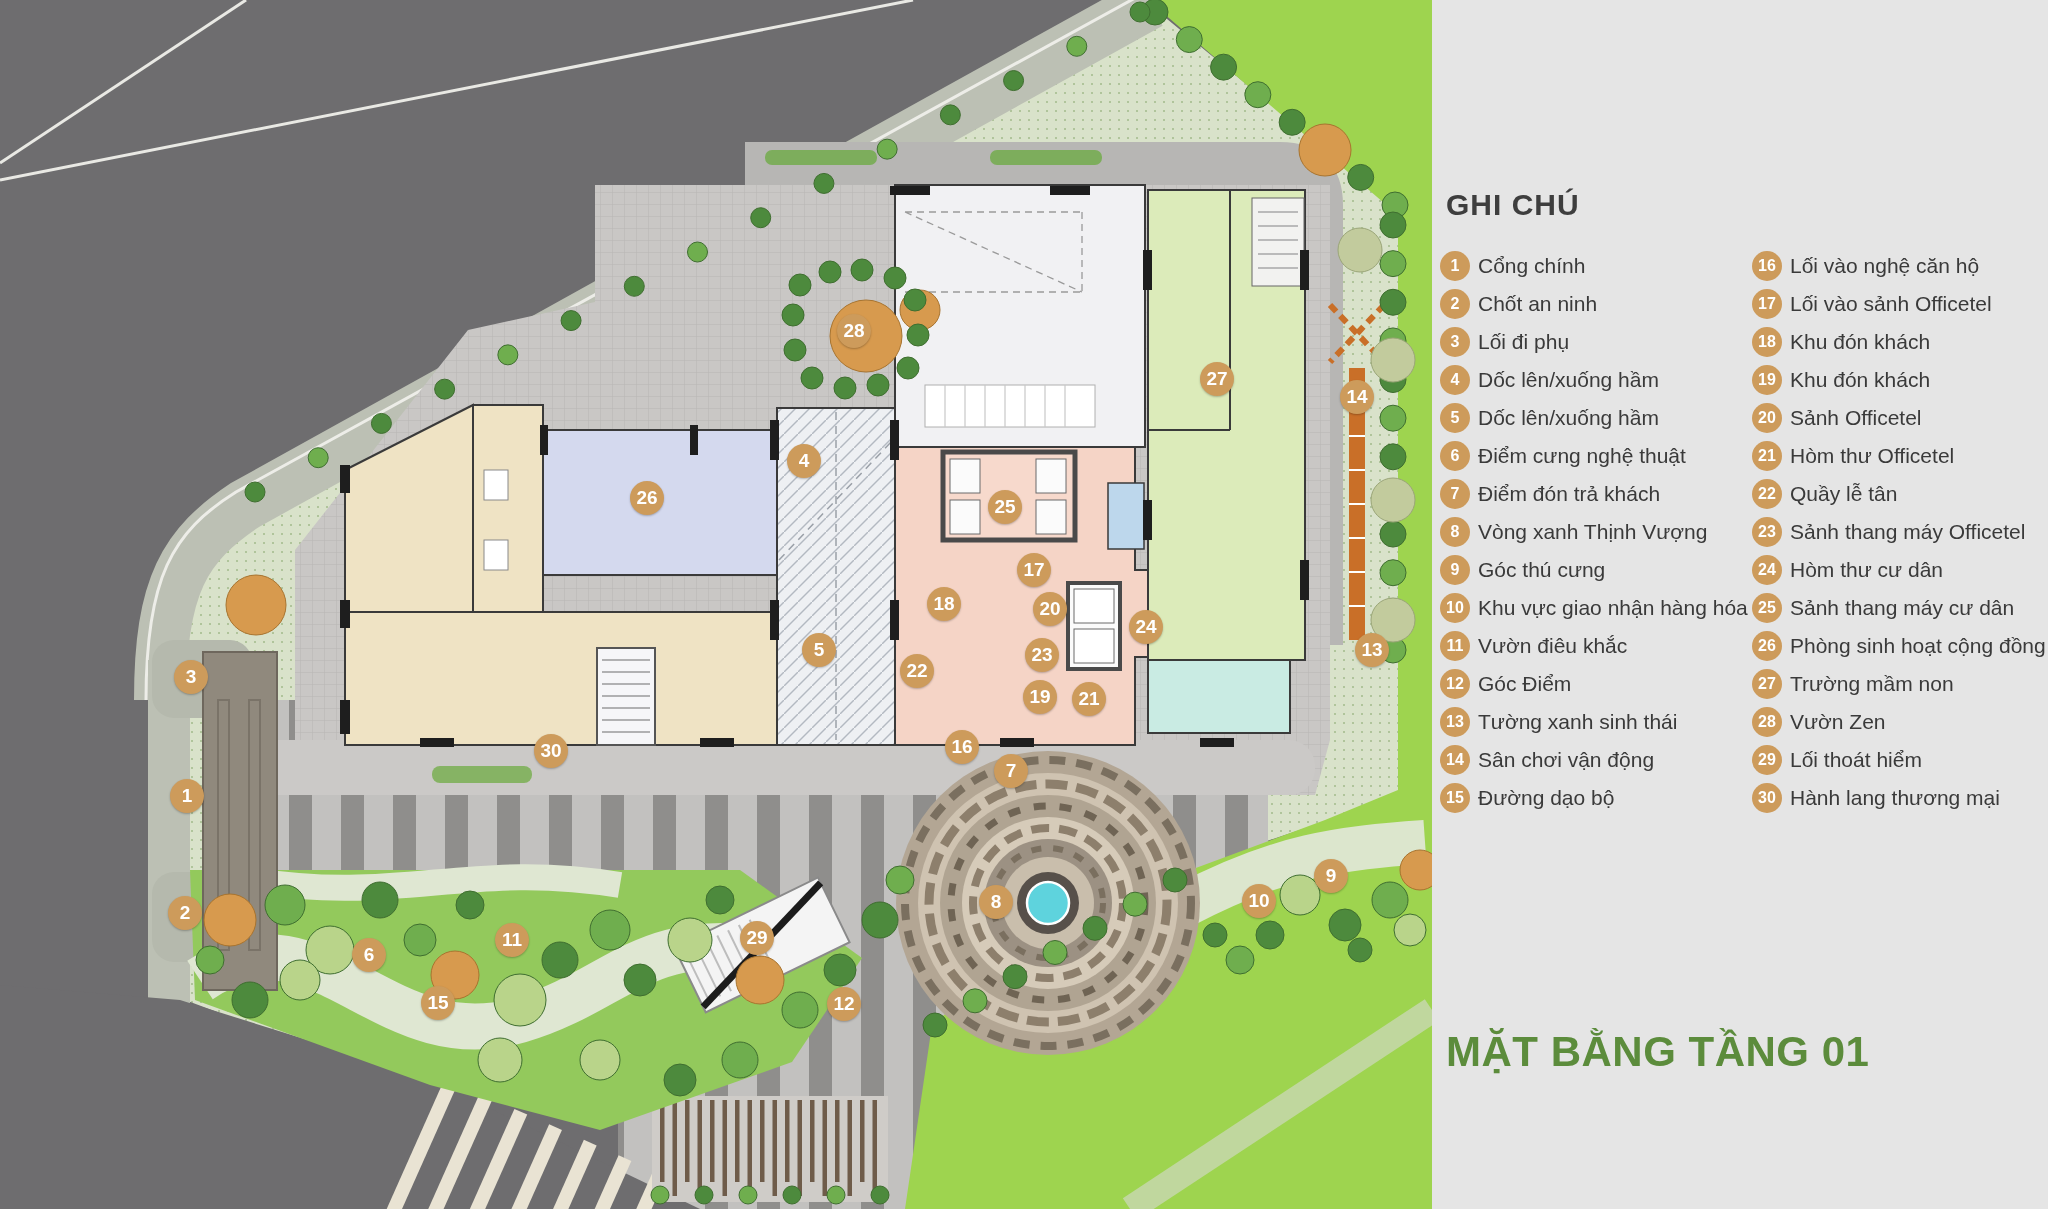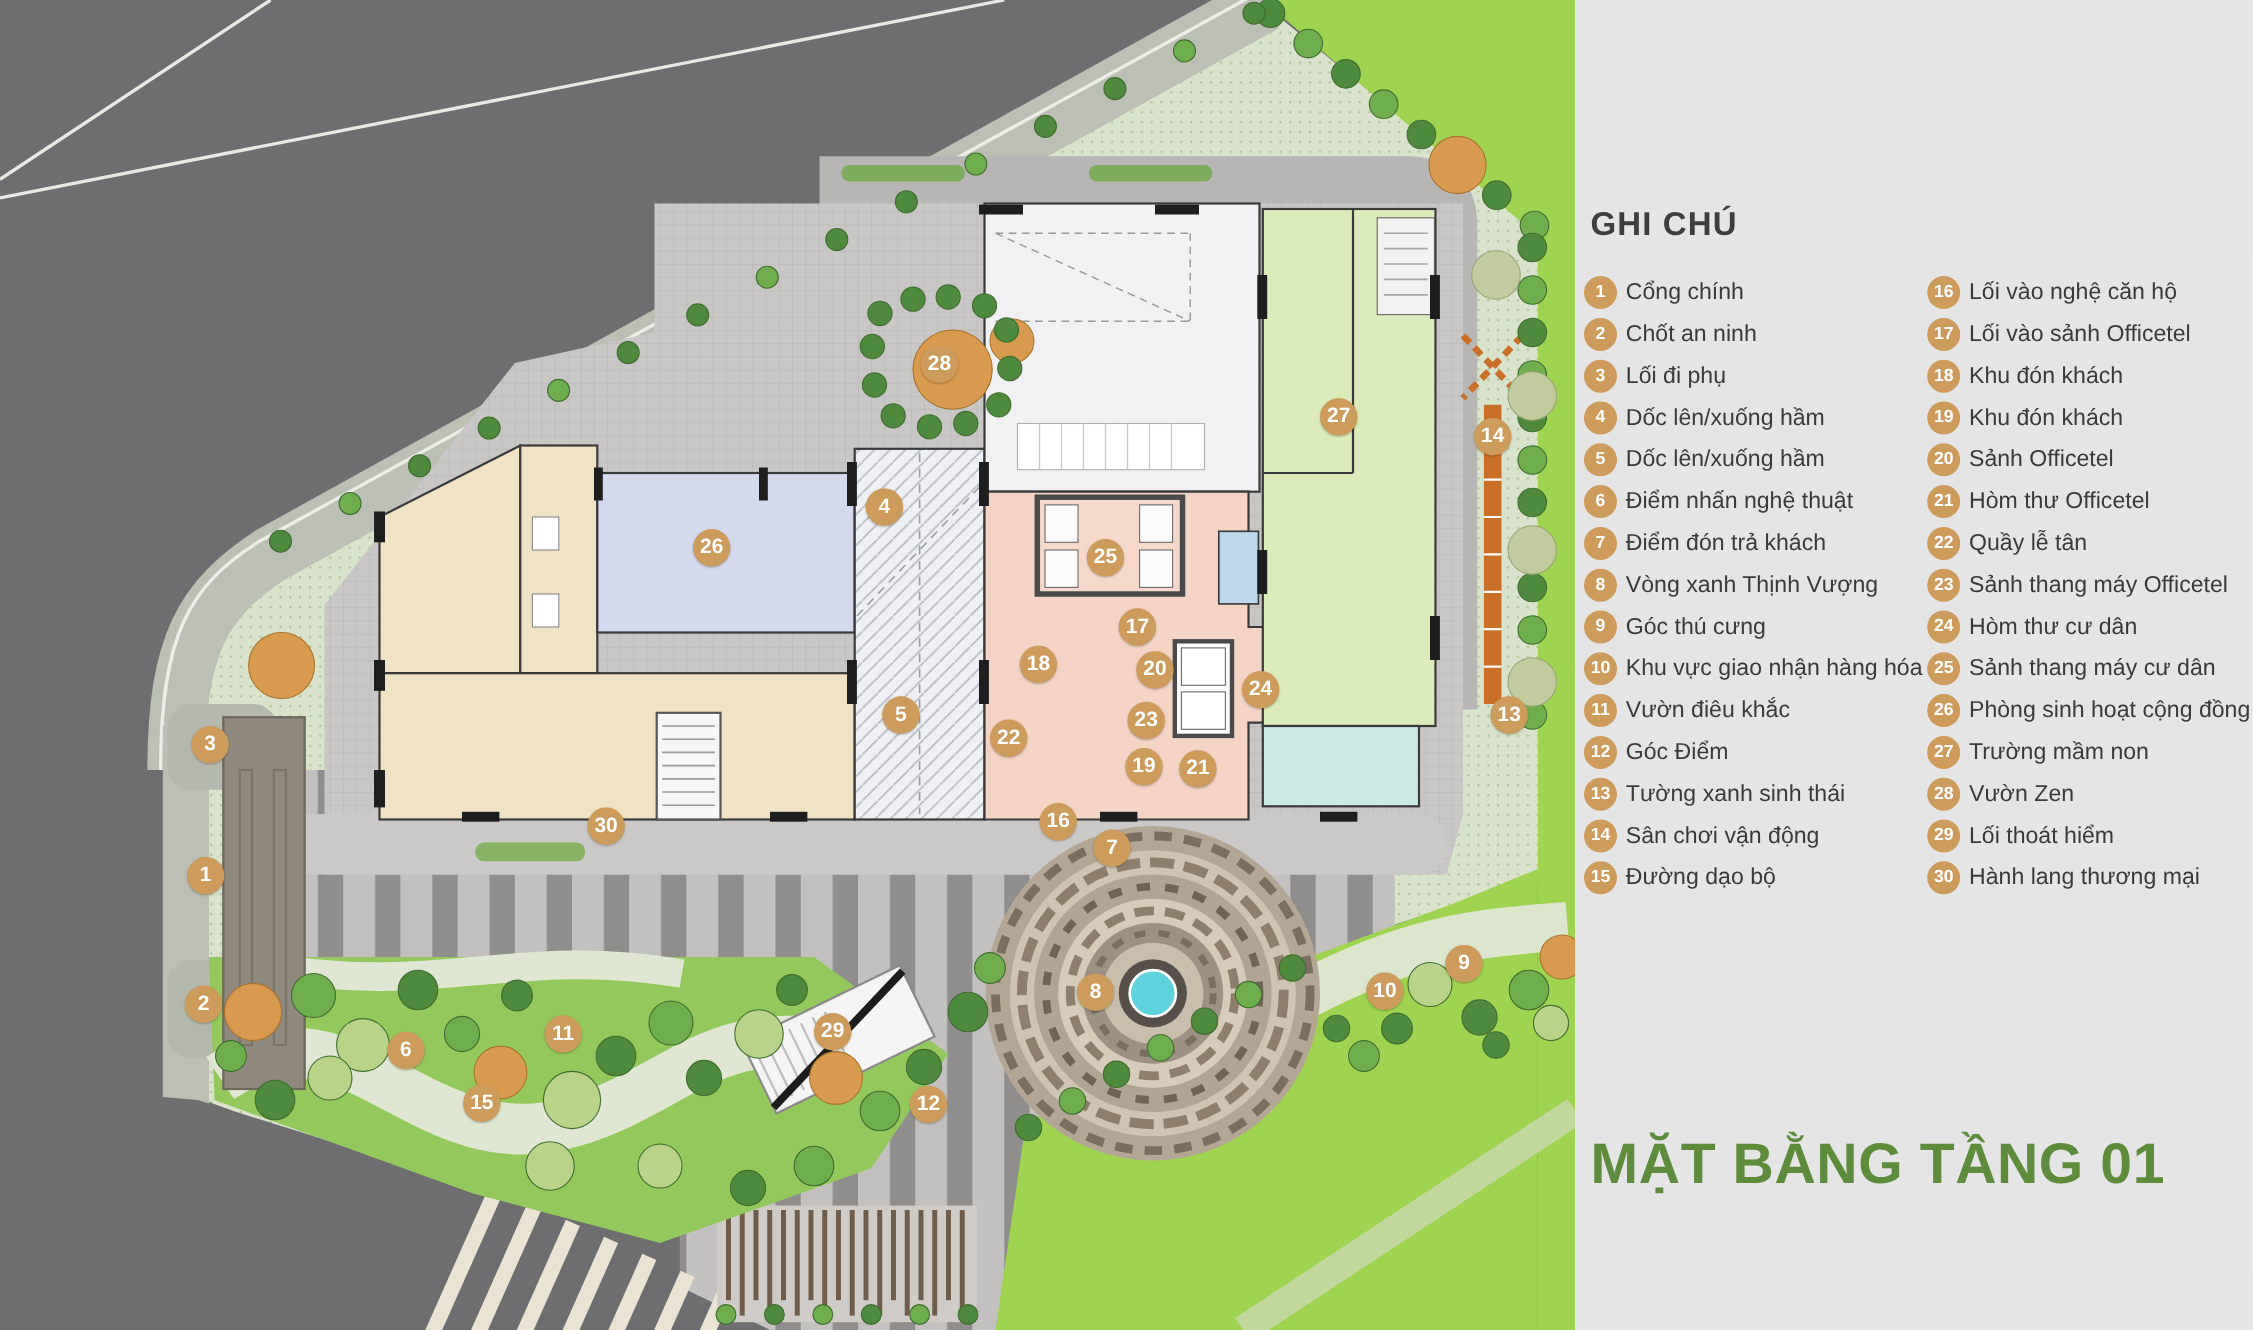--- a/index.html
+++ b/index.html
@@ -17,21 +17,21 @@
                   color:#3e3e3e;letter-spacing:1px;}
   #legend-cols{position:absolute;left:4px;top:247px;display:flex;}
   .lcol{display:flex;flex-direction:column;}
   .lcol0{width:312px;}
   .lcol1{width:300px;}
   .lrow{display:flex;align-items:center;height:38px;}
   .lnum{width:30px;height:30px;border-radius:50%;background:#cd9b5b;color:#fff;
         font-size:16px;font-weight:bold;line-height:30px;text-align:center;flex:0 0 30px;
         margin-left:4px;}
   .llabel{margin-left:8px;font-size:21px;color:#3a3a3a;white-space:nowrap;}
-  .plan-title{position:absolute;left:14px;top:1028px;font-size:52px;font-weight:800;
+  .plan-title{position:absolute;left:14px;top:1028px;font-size:42px;font-weight:800;
               color:#5c8c3c;letter-spacing:0.5px;}
 </style>
 </head>
 <body>
 
 <div id="stage">
 
   <div id="plan">
     <svg width="1432" height="1209" viewBox="0 0 1432 1209">
       <defs>
@@ -401,21 +401,21 @@
           <div class="lrow">
             <span class="lnum">4</span>
             <span class="llabel">Dốc lên/xuống hầm</span>
           </div>
           <div class="lrow">
             <span class="lnum">5</span>
             <span class="llabel">Dốc lên/xuống hầm</span>
           </div>
           <div class="lrow">
             <span class="lnum">6</span>
-            <span class="llabel">Điểm nhấn nghệ thuật</span>
+            <span class="llabel">Điểm cưng nghệ thuật</span>
           </div>
           <div class="lrow">
             <span class="lnum">7</span>
             <span class="llabel">Điểm đón trả khách</span>
           </div>
           <div class="lrow">
             <span class="lnum">8</span>
             <span class="llabel">Vòng xanh Thịnh Vượng</span>
           </div>
           <div class="lrow">

